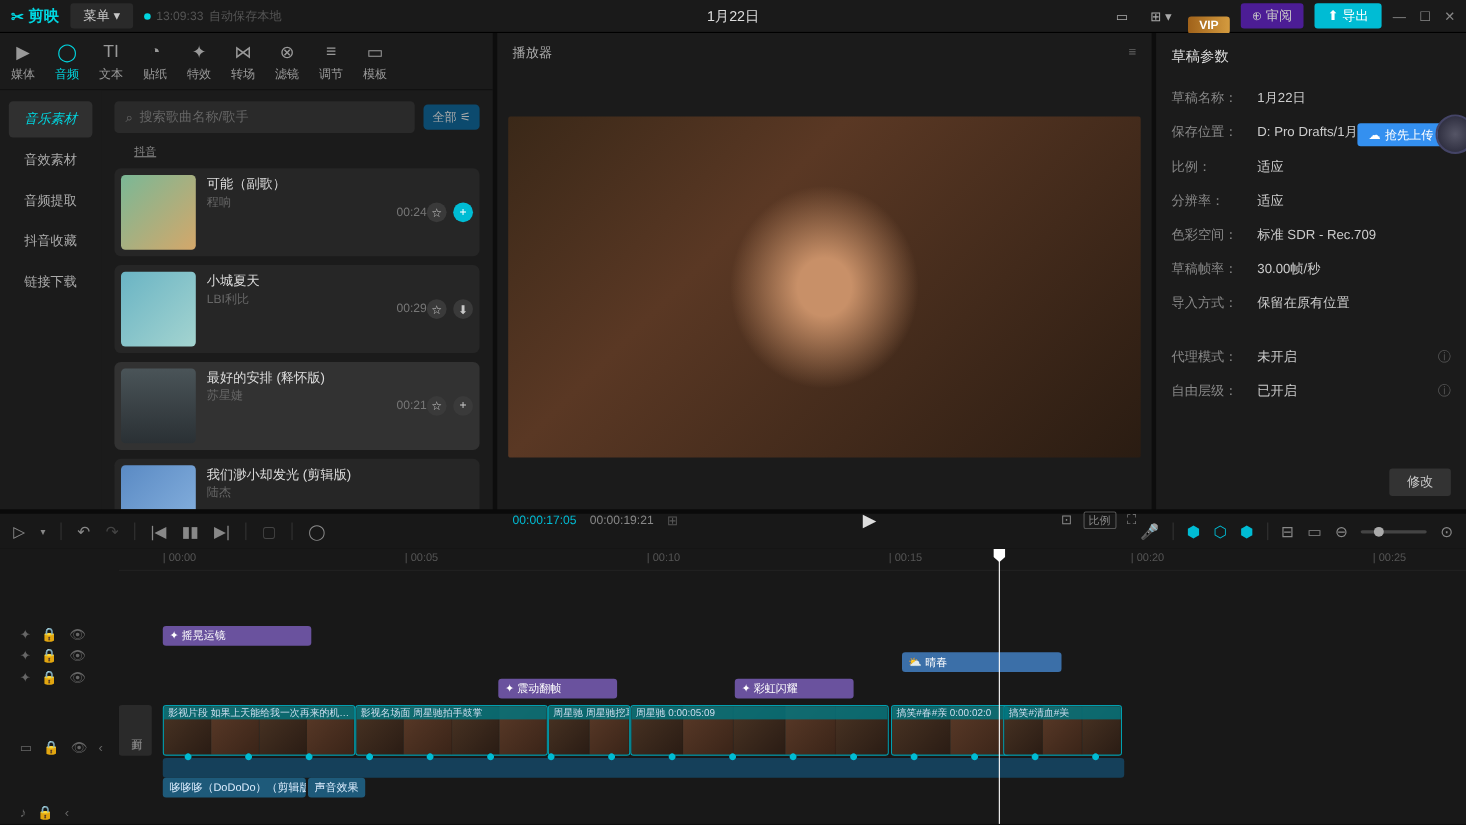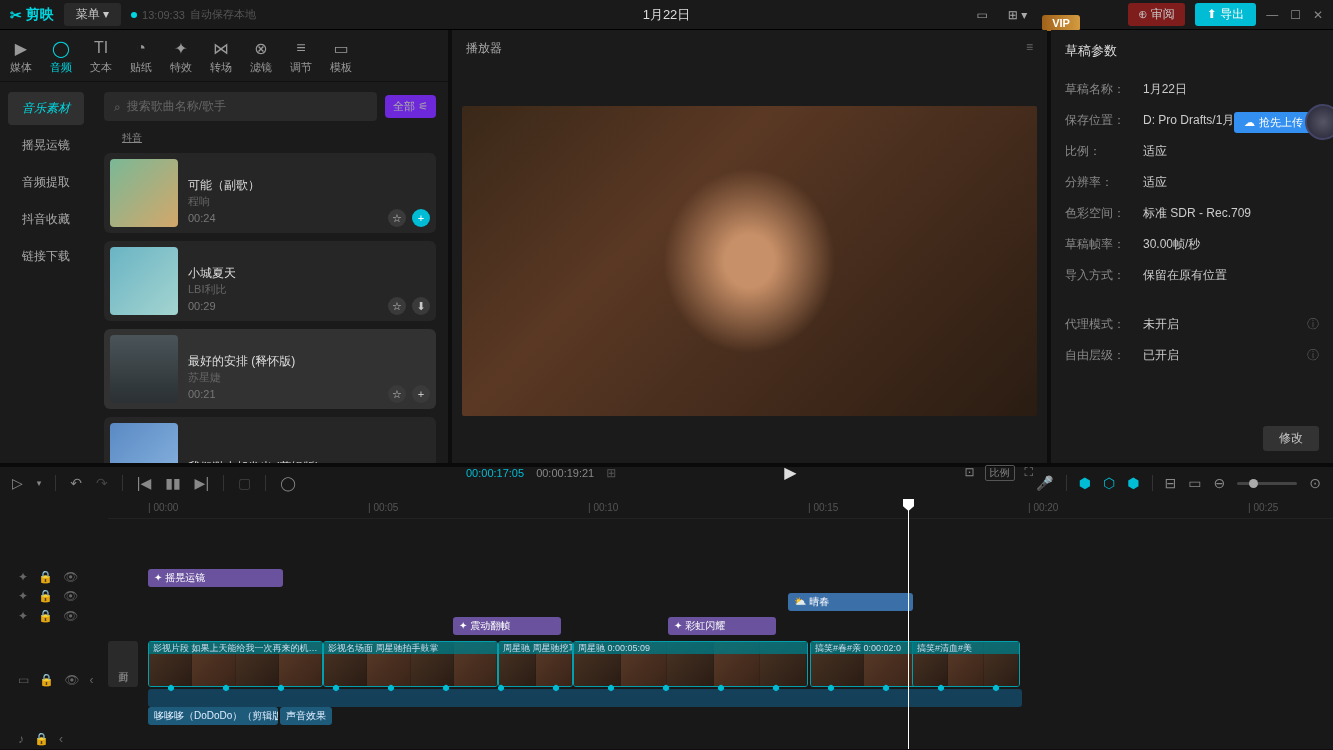--- a/index.html
+++ b/index.html
@@ -6,43 +6,43 @@
 body { width: 1333px; height: 750px; background: #0d0d0d; color: #c8c8c8; font-family: "Microsoft YaHei", sans-serif; font-size: 12px; overflow: hidden; position: relative; }
 .titlebar { height: 30px; background: #1a1a1a; display: flex; align-items: center; padding: 0 10px; gap: 10px; border-bottom: 1px solid #000; }
 .titlebar .logo { color: #00d6e0; font-weight: bold; font-size: 14px; display: flex; align-items: center; gap: 4px; }
 .titlebar .menu-btn { background: #2a2a2a; padding: 3px 12px; border-radius: 3px; cursor: pointer; font-size: 12px; }
 .titlebar .autosave { color: #555; font-size: 11px; display: flex; align-items: center; gap: 5px; }
 .titlebar .autosave .dot { width: 6px; height: 6px; background: #00d6e0; border-radius: 50%; }
 .titlebar .title { position: absolute; left: 50%; transform: translateX(-50%); color: #ddd; font-size: 13px; }
 .titlebar .right { margin-left: auto; display: flex; align-items: center; gap: 10px; }
 .titlebar .icon-btn { color: #aaa; cursor: pointer; padding: 2px 5px; border-radius: 3px; }
 .titlebar .vip { background: linear-gradient(90deg,#a0621a,#d49b3f); color: #fff; padding: 2px 10px; border-radius: 3px; font-weight: bold; font-size: 11px; margin-top: 16px; }
-.titlebar .review { background: #7f1d1d; padding: 3px 10px; border-radius: 3px; margin-left: 38px; }
+.titlebar .review { background: #4c1d95; padding: 3px 10px; border-radius: 3px; }
 .titlebar .export { background: #00bcd4; color: #fff; padding: 3px 12px; border-radius: 3px; }
 .titlebar .win-controls { display: flex; gap: 12px; color: #888; }
 .main { display: flex; height: 433px; }
 .panel-media { width: 448px; background: #1b1b1b; display: flex; flex-direction: column; }
 .tabs { display: flex; padding: 8px 10px 0; gap: 18px; border-bottom: 1px solid #111; }
 .tab { display: flex; flex-direction: column; align-items: center; gap: 2px; color: #999; cursor: pointer; padding-bottom: 6px; font-size: 11px; }
 .tab .tab-icon { font-size: 16px; height: 20px; display: flex; align-items: center; }
 .tab.active { color: #00d6e0; }
 .tab.active .tab-icon { color: #00d6e0; }
 .media-body { display: flex; flex: 1; overflow: hidden; }
 .media-sidebar { width: 92px; background: #1b1b1b; padding: 10px 8px; display: flex; flex-direction: column; gap: 4px; }
 .media-sidebar .sitem { padding: 8px 6px; border-radius: 4px; cursor: pointer; color: #aaa; font-size: 12px; text-align: center; }
 .media-sidebar .sitem.active { background: #303030; color: #00d6e0; font-style: italic; }
 .media-list { flex: 1; padding: 10px 12px; overflow: hidden; }
 .search-row { display: flex; gap: 8px; margin-bottom: 10px; align-items: center; }
 .search-row .search { flex: 1; background: #2a2a2a; border-radius: 4px; padding: 6px 10px; display: flex; align-items: center; gap: 6px; color: #666; }
-.search-row .filter { color: #aaa; padding: 4px 8px; cursor: pointer; background: #6d28d9; border-radius: 4px; font-size: 11px; }
+.search-row .filter { color: #aaa; padding: 4px 8px; cursor: pointer; background: #0c4a6e; border-radius: 4px; font-size: 11px; }
 .list-header { color: #888; font-size: 10px; margin: 4px 18px 8px; text-decoration: underline; }
 .track-item { display: flex; gap: 10px; background: #262626; border-radius: 6px; padding: 6px; margin-bottom: 8px; }
 .track-item.sel { background: #323232; }
 .thumb { width: 68px; height: 68px; border-radius: 4px; flex-shrink: 0; }
-.tinfo { flex: 1; display: flex; flex-direction: column; justify-content: flex-end; }
+.tinfo { flex: 1; display: flex; flex-direction: row; justify-content: space-between; }
 .tinfo .name { color: #ddd; font-size: 12px; }
 .tinfo .artist { color: #666; font-size: 11px; }
 .tinfo .bottom { display: flex; align-items: center; justify-content: space-between; }
 .tinfo .dur { color: #777; font-size: 11px; }
 .tinfo .acts { display: flex; gap: 6px; }
 .act-btn { width: 18px; height: 18px; border-radius: 50%; background: #3a3a3a; display: flex; align-items: center; justify-content: center; font-size: 11px; cursor: pointer; }
 .act-btn.add { background: #00bcd4; color: #fff; }
 .panel-player { flex: 1; background: #1b1b1b; margin: 0 4px; display: flex; flex-direction: column; gap: 39px; }
 .player-header { padding: 10px 14px; color: #aaa; display: flex; justify-content: space-between; }
 .player-video { flex: 1; margin: 0 10px; display: flex; align-items: center; justify-content: center; }
@@ -159,21 +159,21 @@
           <span>调节</span>
         </div>
         <div class="tab">
           <span class="tab-icon">▭</span>
           <span>模板</span>
         </div>
       </div>
     <div class="media-body">
       <div class="media-sidebar" id="media-sidebar">
           <div class="sitem active">音乐素材</div>
-          <div class="sitem">摇晃运镜</div>
+          <div class="sitem">音效素材</div>
           <div class="sitem">音频提取</div>
           <div class="sitem">抖音收藏</div>
           <div class="sitem">链接下载</div>
         </div>
       <div class="media-list">
         <div class="search-row">
           <div class="search">
             <span>⌕</span>
             <span>搜索歌曲名称/歌手</span>
           </div>
@@ -383,21 +383,21 @@
         <span class="tick" style="left: 480px;">| 00:10</span>
         <span class="tick" style="left: 700px;">| 00:15</span>
         <span class="tick" style="left: 920px;">| 00:20</span>
         <span class="tick" style="left: 1140px;">| 00:25</span>
       </div>
     <div class="cover-box">封面</div>
   <div class="playhead" style="left: 800px;"></div>
       <div class="clip purple" style="left: 40px; width: 135px; top: 70px;">✦ 摇晃运镜</div>
       <div class="clip purple" style="left: 345px; width: 108px; top: 118px;">✦ 震动翻帧</div>
       <div class="clip purple" style="left: 560px; width: 108px; top: 118px;">✦ 彩虹闪耀</div>
-      <div class="clip blue" style="left: 680px; width: 125px; top: 94px;">⛅ 晴春</div>
+      <div class="clip blue" style="left: 712px; width: 145px; top: 94px;">⛅ 晴春</div>
       <div class="video-track" style="left: 40px; width: 175px; top: 142px;">
         <div class="vlabel">影视片段  如果上天能给我一次再来的机…</div>
         <div class="vframe"></div>
         <div class="vframe"></div>
         <div class="vframe"></div>
         <div class="vframe"></div>
       </div>
       <div class="video-track" style="left: 215px; width: 175px; top: 142px;">
         <div class="vlabel">影视名场面  周星驰拍手鼓掌</div>
         <div class="vframe"></div>

